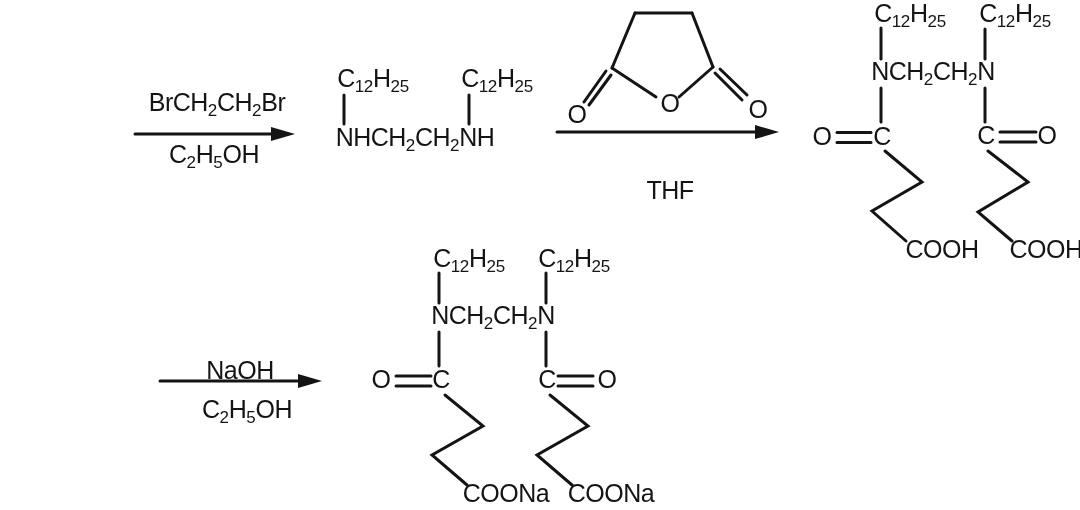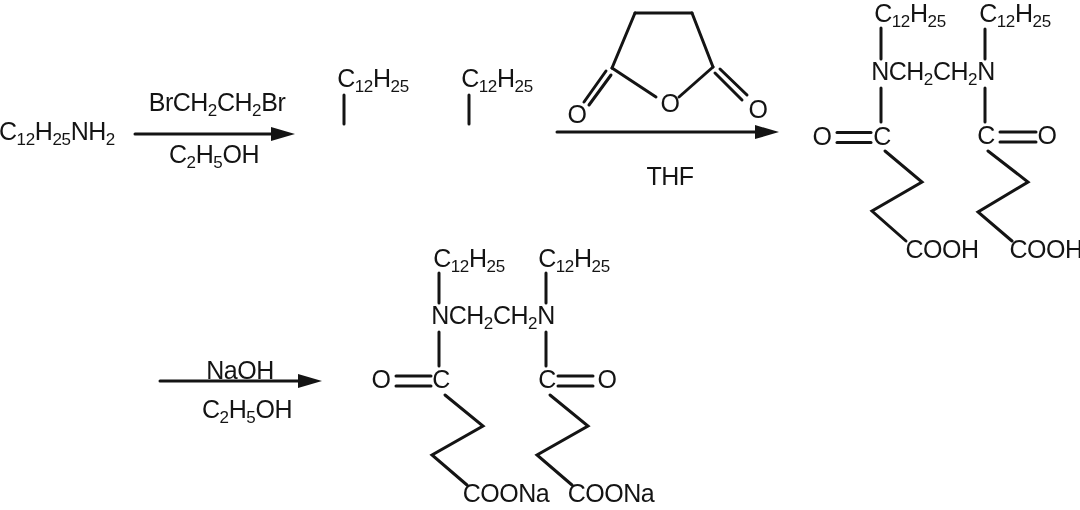--- a/index.html
+++ b/index.html
@@ -83,31 +83,31 @@
       <line x1="546" y1="332" x2="546" y2="366"></line>
       <line x1="396" y1="376" x2="431" y2="376"></line>
       <line x1="396" y1="386" x2="431" y2="386"></line>
       <line x1="558" y1="376" x2="593" y2="376"></line>
       <line x1="558" y1="386" x2="593" y2="386"></line>
       <polyline points="445,395 483,426 432,455 467,485"></polyline>
       <polyline points="550,395 588,426 537,455 572,485"></polyline>
     </g>
   </svg>
 
-  <span class="lbl" style="left:57px;  top:133px">C<sub>12</sub>H<sub>25</sub>NH<sub>2</sub></span>
   <span class="lbl" style="left:217px; top:104px">BrCH<sub>2</sub>CH<sub>2</sub>Br</span>
   <span class="lbl" style="left:214px; top:156px">C<sub>2</sub>H<sub>5</sub>OH</span>
 
   <span class="lbl" style="left:373px; top:80px">C<sub>12</sub>H<sub>25</sub></span>
   <span class="lbl" style="left:497px; top:80px">C<sub>12</sub>H<sub>25</sub></span>
+  <span class="lbl" style="left:415px; top:139px">NHCH<sub>2</sub>CH<sub>2</sub>NH</span>
 
   <span class="lbl" style="left:577px; top:116px">O</span>
   <span class="lbl" style="left:670px; top:105px">O</span>
   <span class="lbl" style="left:758px; top:111px">O</span>
-  <span class="lbl" style="left:670px; top:178px">THF</span>
+  <span class="lbl" style="left:670px; top:192px">THF</span>
 
   <span class="lbl" style="left:910px;  top:15px">C<sub>12</sub>H<sub>25</sub></span>
   <span class="lbl" style="left:1015px; top:15px">C<sub>12</sub>H<sub>25</sub></span>
   <span class="lbl" style="left:933px;  top:73px">NCH<sub>2</sub>CH<sub>2</sub>N</span>
   <span class="lbl" style="left:822px;  top:138px">O</span>
   <span class="lbl" style="left:882px;  top:138px">C</span>
   <span class="lbl" style="left:986px;  top:137px">C</span>
   <span class="lbl" style="left:1047px; top:137px">O</span>
   <span class="lbl" style="left:942px;  top:251px">COOH</span>
   <span class="lbl" style="left:1046px; top:251px">COOH</span>

